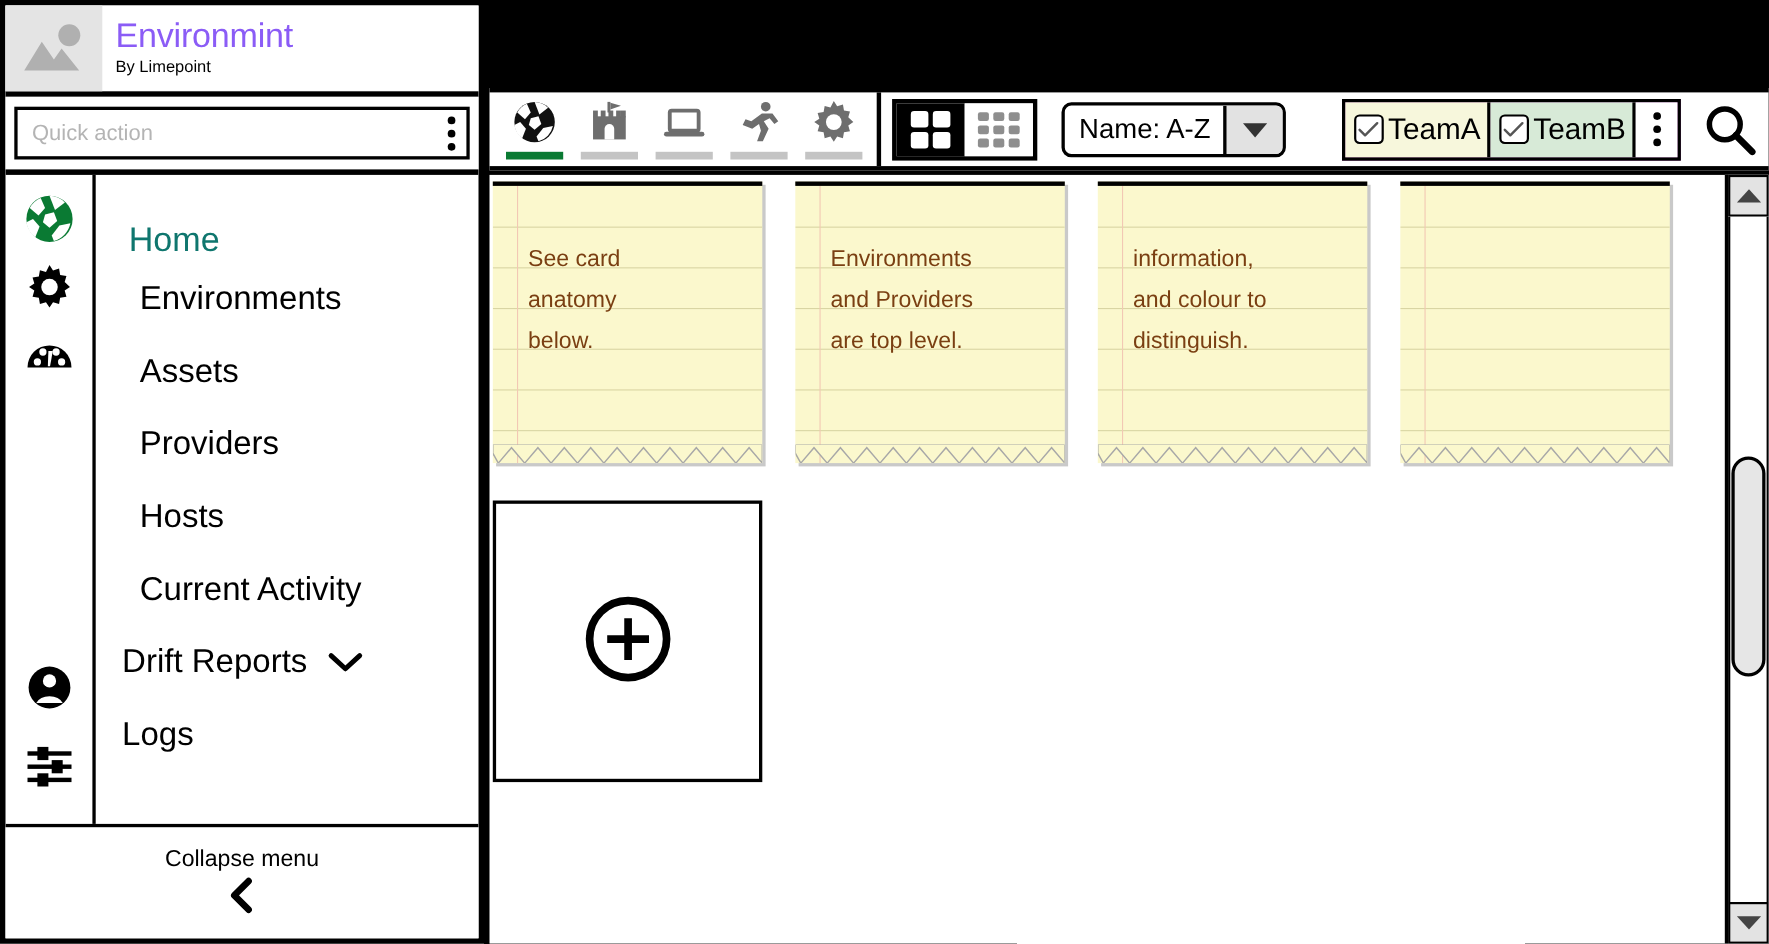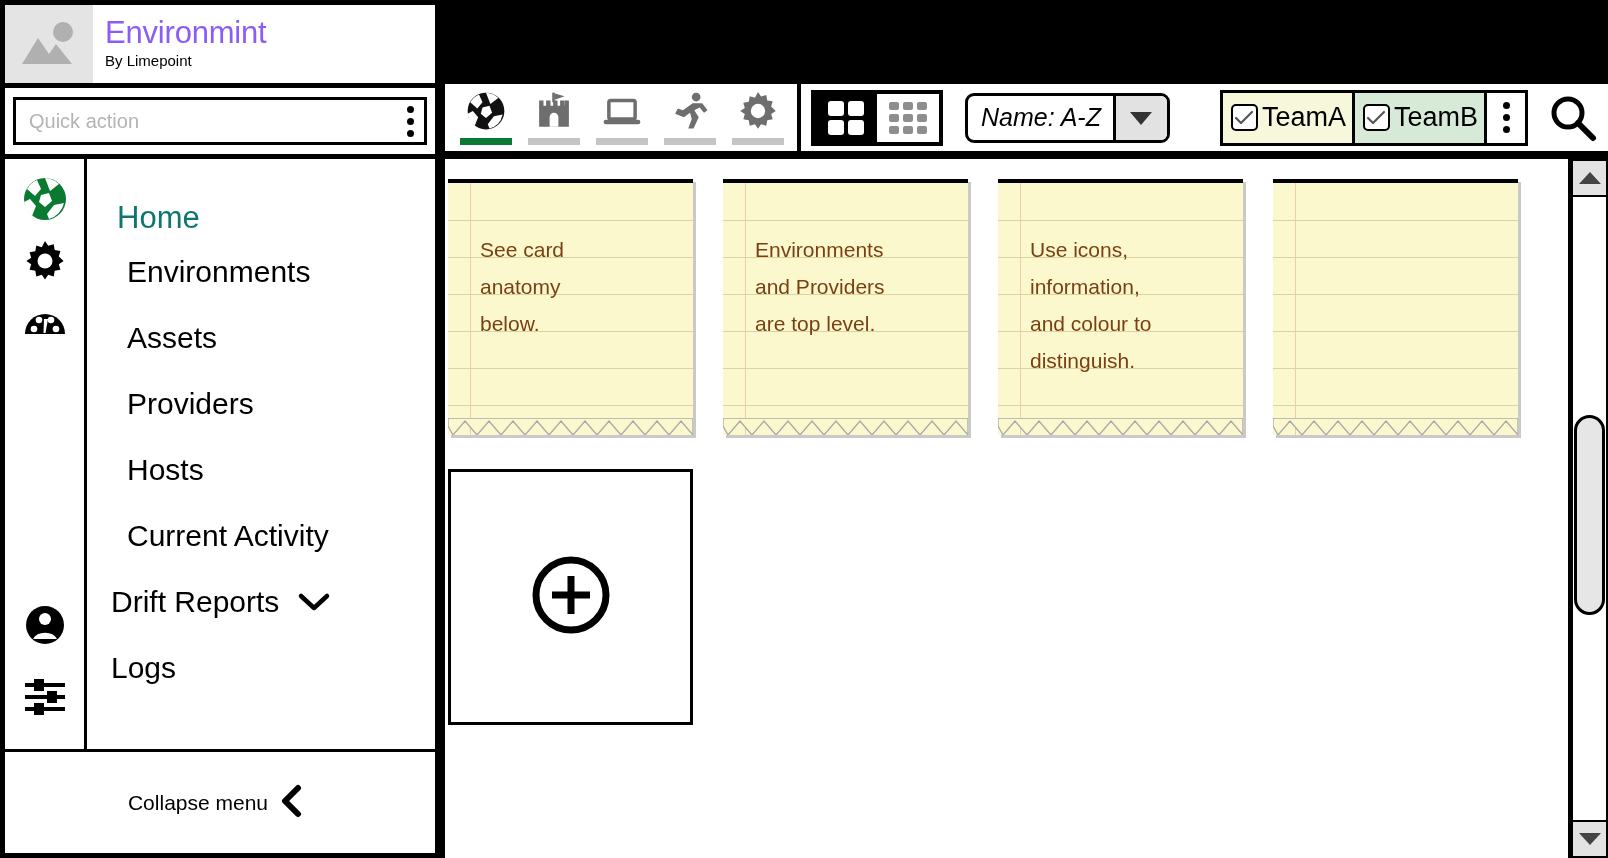--- a/index.html
+++ b/index.html
@@ -73,21 +73,21 @@
     padding: 6px 0 6px 40px; height: 66px; display:flex; align-items:center;
     white-space: nowrap;
   }
   .nav-item.home { color:#0f766e; padding-left: 30px; font-size:31px;align-items:flex-end;}
   .nav-item.indent { padding-left: 40px; }
   .nav-item .chev { margin-left: 18px; display:inline-flex; }
 
   
   .collapse {
     flex: 0 0 104px; border-top: 3px solid #000;
-    display:flex; flex-direction:row; align-items:center; justify-content:center;
+    display:flex; flex-direction:column; align-items:center; justify-content:center;
     gap: 4px; background:#fff;
   }
   .collapse-lbl { font-size: 21px; color:#000; }
 
   
   #main {
     position: absolute; left: 440px; top: 0;
     width: 1168px; height: 858px; background:#000;
   }
 
@@ -111,21 +111,21 @@
   .view-group {
     display:flex; align-items:center; border: 4px solid #000;
     margin: 6px 0 6px 10px; align-self:center; height: 56px;
   }
   .view-btn { width: 62px; height: 100%; display:flex; align-items:center; justify-content:center; background:#fff;}
   .view-btn.sel { background:#000; }
 
   .sort-wrap { display:flex; align-items:center; margin-left: 22px;}
   .sort-ctl {
     display:flex; align-items:stretch; height: 50px;
-    border: 3px solid #000; border-radius: 9px; overflow:hidden; background:#fff;font-style:italic;
+    border: 3px solid #000; border-radius: 9px; overflow:hidden; background:#fff;
   }
   .sort-label { display:flex; align-items:center; padding: 0 12px 0 13px; font-size: 25px; color:#000;}
   .sort-arrow {
     width: 54px; background:#e2e2e2; border-left: 3px solid #000;
     display:flex; align-items:center; justify-content:center;
   }
 
   .spacer { flex:1; }
 
   .teams {
@@ -144,21 +144,21 @@
   }
   .team-kebab { width: 38px; display:flex; align-items:center; justify-content:center; background:#fff;}
   .search-btn { align-self:center; width: 72px; display:flex; align-items:center; justify-content:center; }
 
   
   .content {
     position:absolute; left:5px; top: 159px; right: 0; bottom: 0;
     background:#fff; border-top: 0;
     display:flex;
   }
-  .cards-area { flex:1; position:relative; padding: 20px 0 0 0; overflow:hidden; }
+  .cards-area { flex:1; position:relative; padding: 6px 0 0 0; overflow:hidden; }
   .cards-row { display:flex; gap: 30px; padding-left: 3px; }
 
   
   .note {
     width: 245px; height: 256px; position:relative;
     background: #fbf8cd;
     border-top: 4px solid #000;
     box-shadow: 3px 3px 0 0 #c9c9c9;
     overflow:hidden;
   }
@@ -507,21 +507,20 @@
             <div class="note-lines">
               <div class="hl" style="top:37px"></div>
                 <div class="hl" style="top:74px"></div>
               <div class="hl" style="top:111px"></div>
                 <div class="hl" style="top:148px"></div>
               <div class="hl" style="top:185px"></div>
                 <div class="hl" style="top:222px"></div>
             </div>
             <div class="note-margin"></div>
             <div class="note-text">
-              <div>Use icons,</div>
               <div>information,</div>
               <div>and colour to</div>
               <div>distinguish.</div>
             </div>
             <svg class="note-zig" viewBox="0 0 245 17" preserveAspectRatio="none">
               <path d="M0 0 H245 V17 L233 3 L221 17 L209 3 L197 17 L185 3 L173 17 L161 3 L149 17 L137 3 L125 17 L113 3 L101 17 L89 3 L77 17 L65 3 L53 17 L41 3 L29 17 L17 3 L5 17 L0 8 Z" fill="#fbf8cd" stroke="#a8a8a8" stroke-width="1.3"></path>
             </svg>
           </div>
 
           <div class="note">

